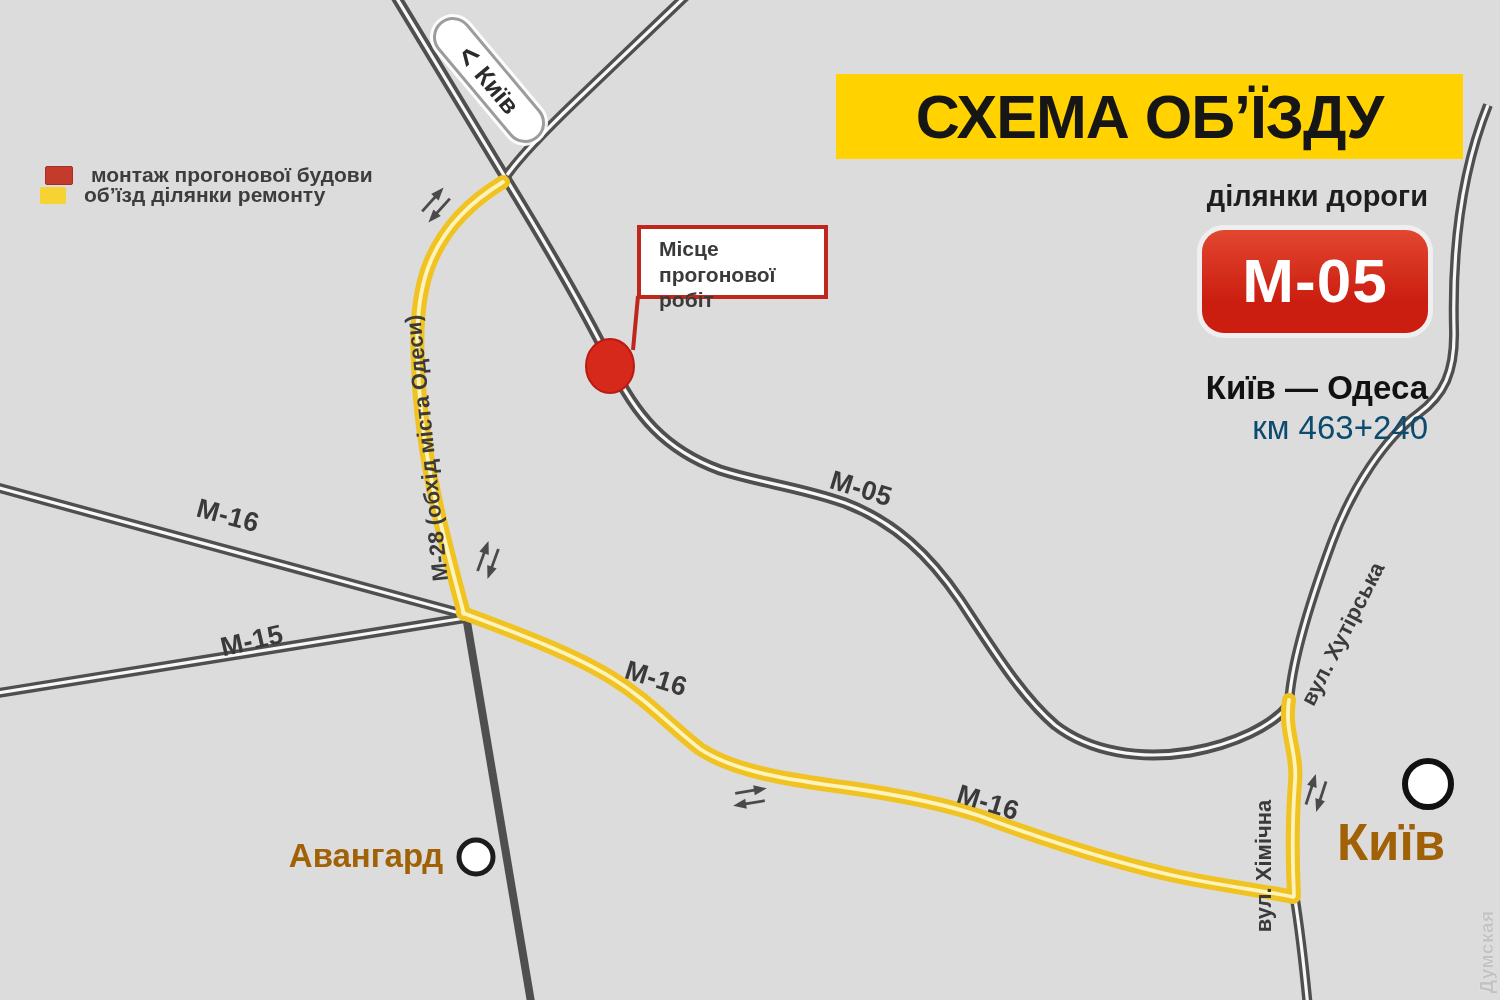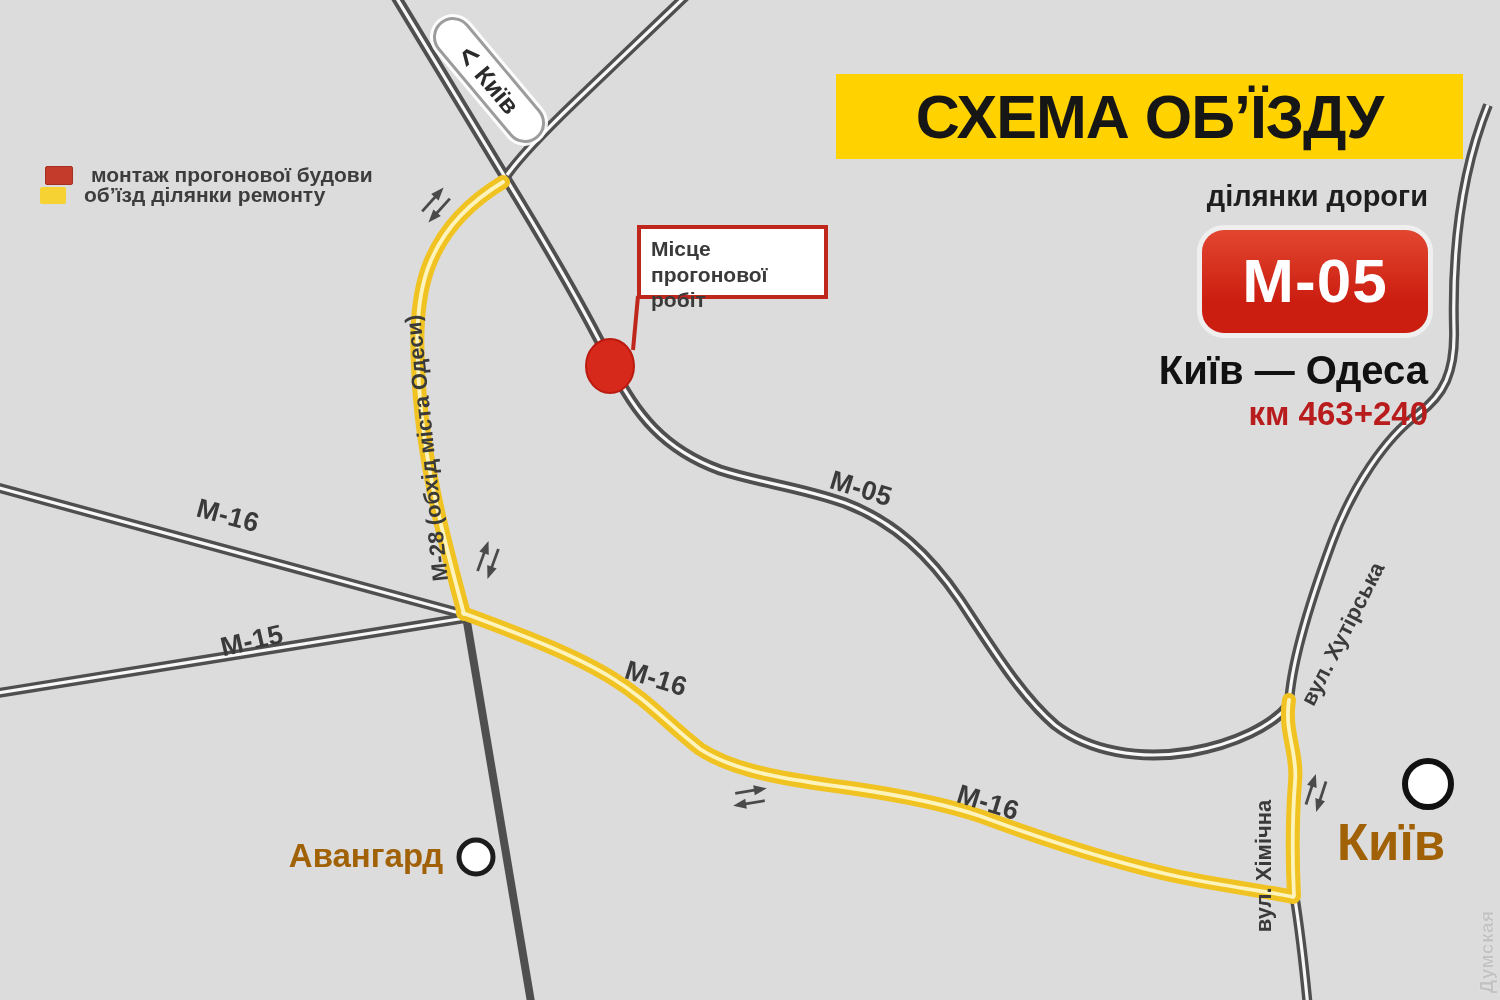--- a/index.html
+++ b/index.html
@@ -27,37 +27,37 @@
   }
   .banner-title{font-size:61px;font-weight:800;color:#161616;letter-spacing:-1px;white-space:nowrap;}
   .title-col{position:absolute;right:72px;top:180px;text-align:right;}
   .subtitle{font-size:29px;font-weight:600;color:#1e1e1e;white-space:nowrap;}
   .badge{
     display:inline-block;margin-top:17px;width:226px;height:103px;border-radius:22px;
     background:linear-gradient(180deg,#e24730 0%,#cb1d10 70%);
     box-shadow:0 0 0 5px rgba(255,255,255,.55);
     color:#fff;font-size:62px;font-weight:800;line-height:101px;text-align:center;letter-spacing:1px;
   }
-  .route-line{margin-top:15px;font-size:40px;font-weight:600;color:#111;white-space:nowrap;}
-  .km-line{margin-top:2px;font-size:33px;font-weight:700;color:#b91c1c;white-space:nowrap;}
+  .route-line{margin-top:36px;font-size:33px;font-weight:600;color:#111;white-space:nowrap;}
+  .km-line{margin-top:2px;font-size:33px;font-weight:400;color:#0c4a6e;white-space:nowrap;}
   
   .kyiv-sign{
     position:absolute;left:489px;top:80px;width:152px;height:40px;box-sizing:border-box;
     transform:translate(-50%,-50%) rotate(50deg);
     background:#fff;border:3px solid #9c9c9c;border-radius:20px;
     box-shadow:0 0 0 3px rgba(255,255,255,.9);
     display:flex;align-items:center;justify-content:center;gap:10px;
     font-size:25px;font-weight:bold;color:#2b2b2b;
   }
   .kyiv-arrow{font-size:27px;font-weight:800;transform:scaleY(1.25);}
   
   .callout{
     position:absolute;left:637px;top:225px;width:191px;height:74px;box-sizing:border-box;
     background:#fff;border:4px solid #c0271c;
-    padding:7px 10px;font-size:21px;font-weight:600;color:#3a3a3a;line-height:1.22;
+    padding:7px 18px;font-size:21px;font-weight:600;color:#3a3a3a;line-height:1.22;
   }
   .place-lbl{font-weight:bold;color:#a16207;}
   .watermark{
     font-size:19px;font-weight:bold;color:#c3c3c3;letter-spacing:.5px;
     text-shadow:0 0 1px #ffffff;
   }
 </style>
 </head>
 <body>
 

